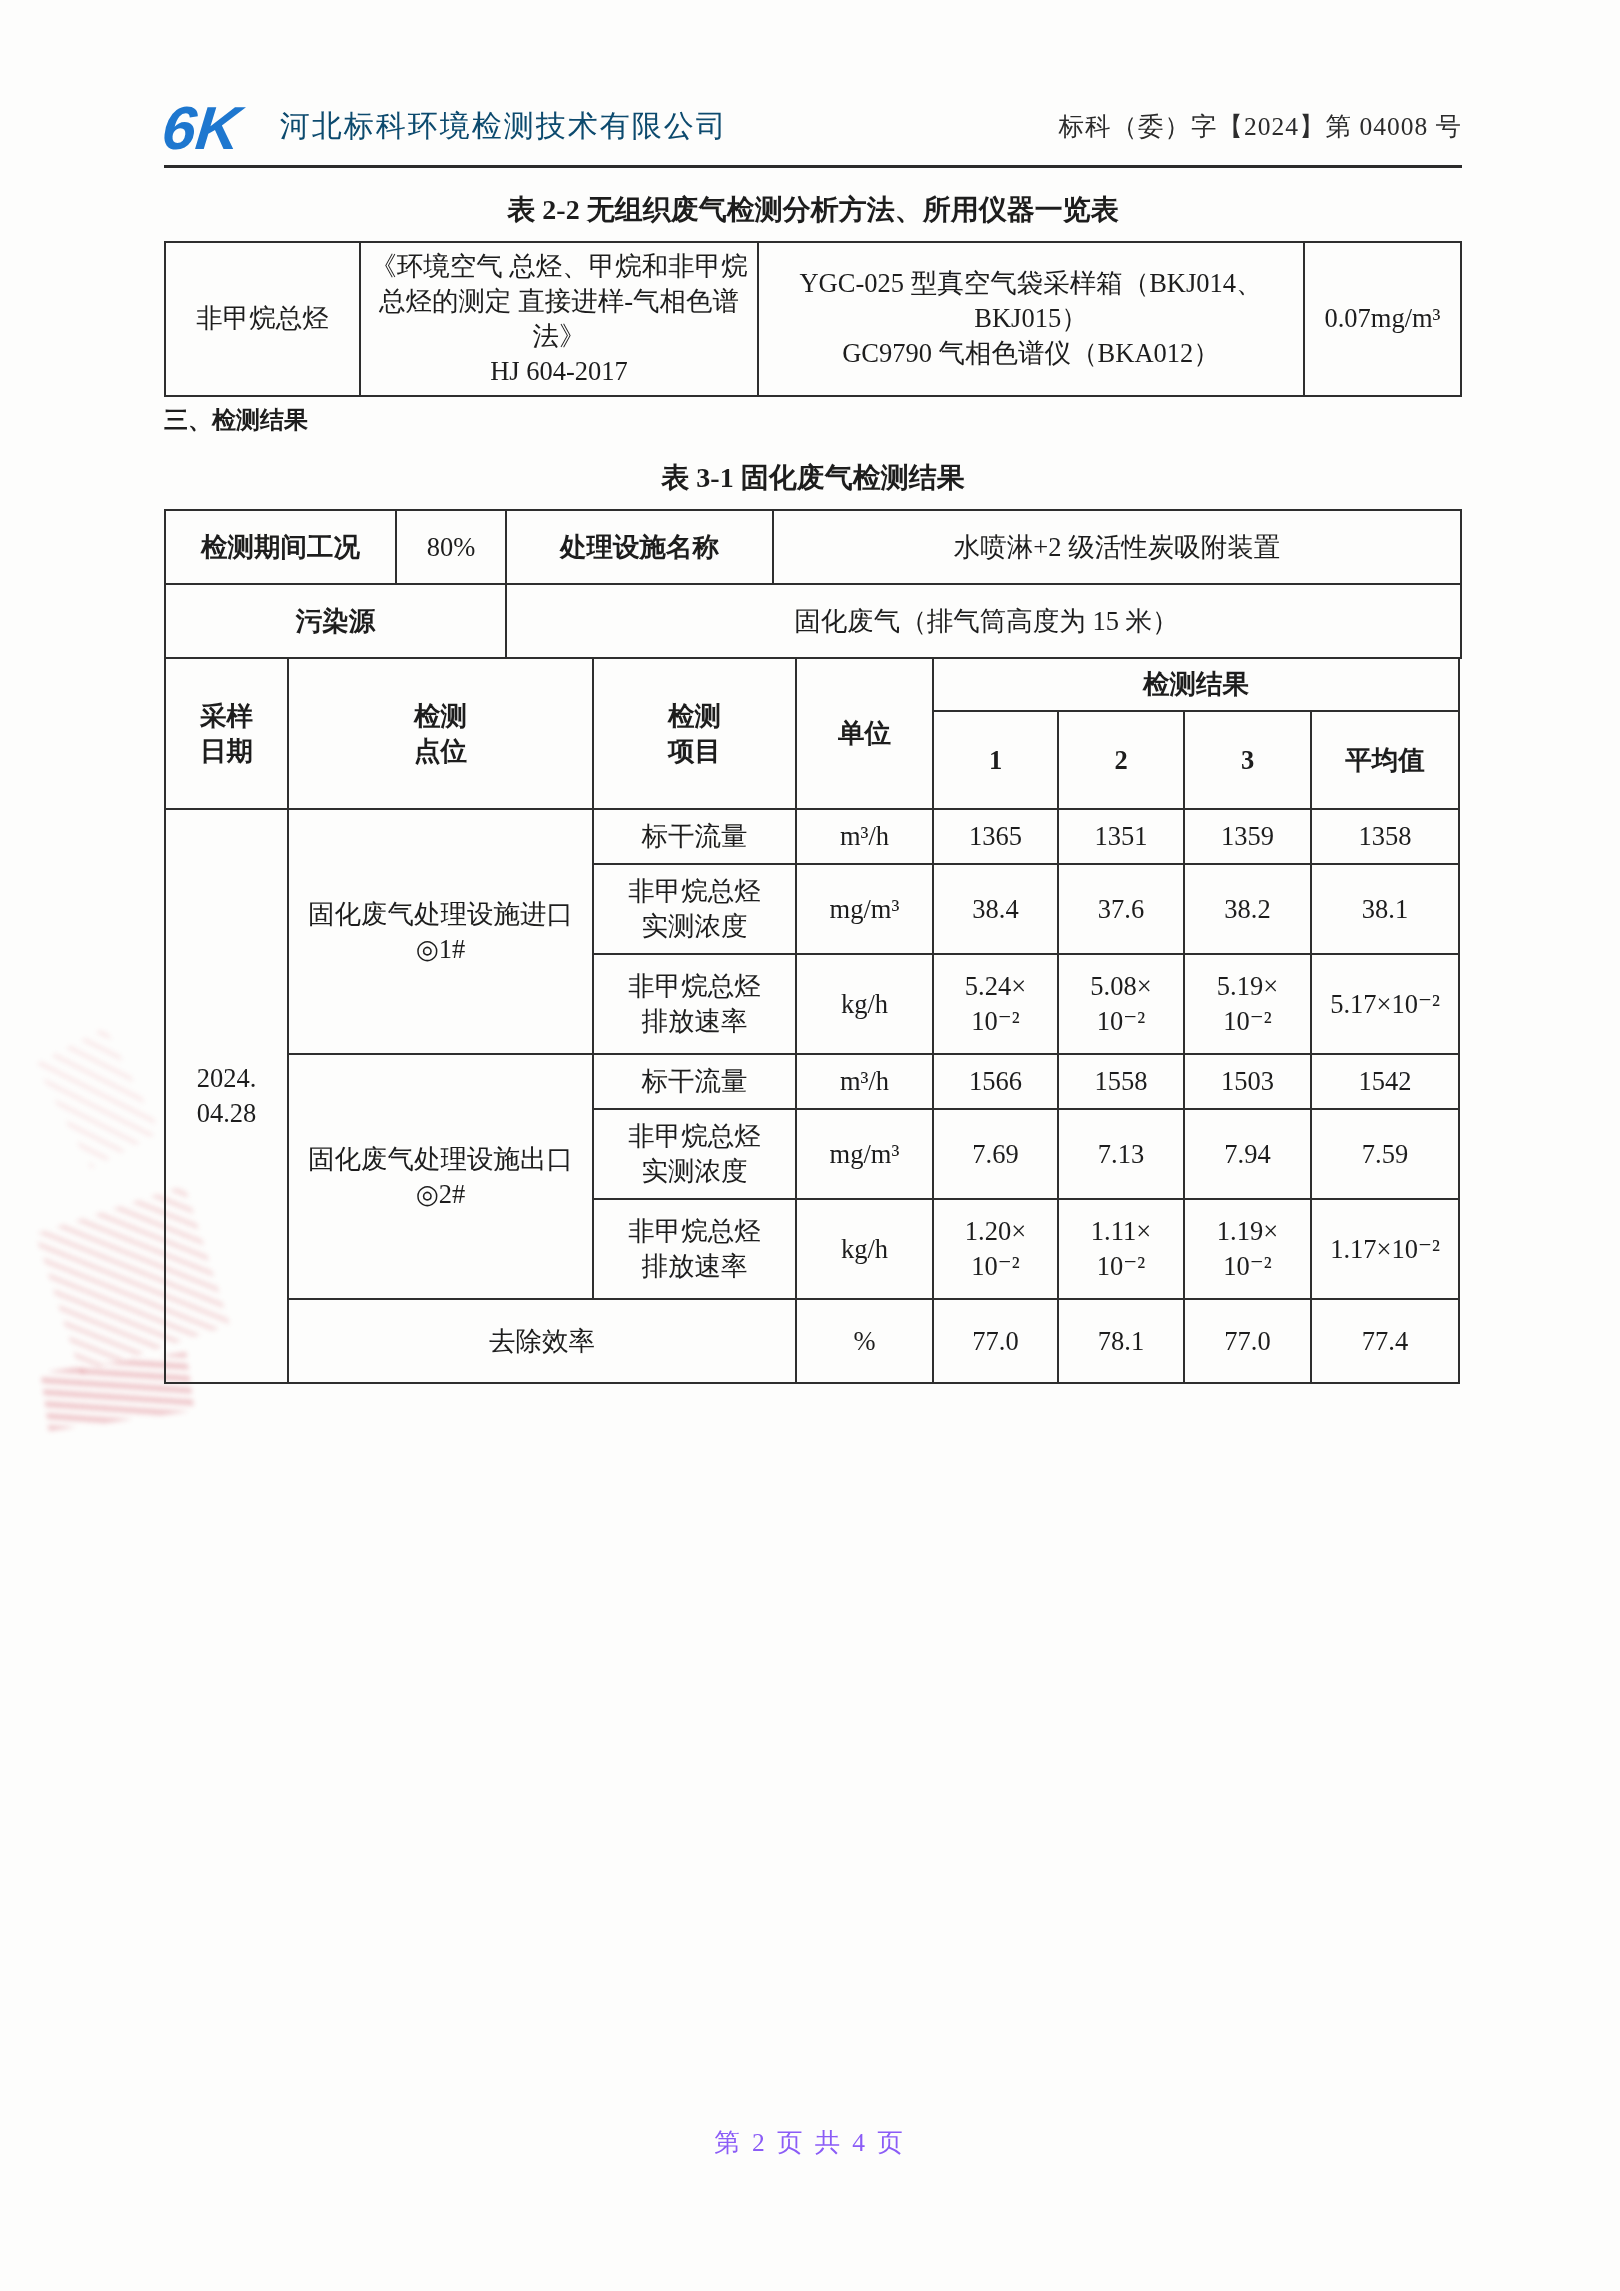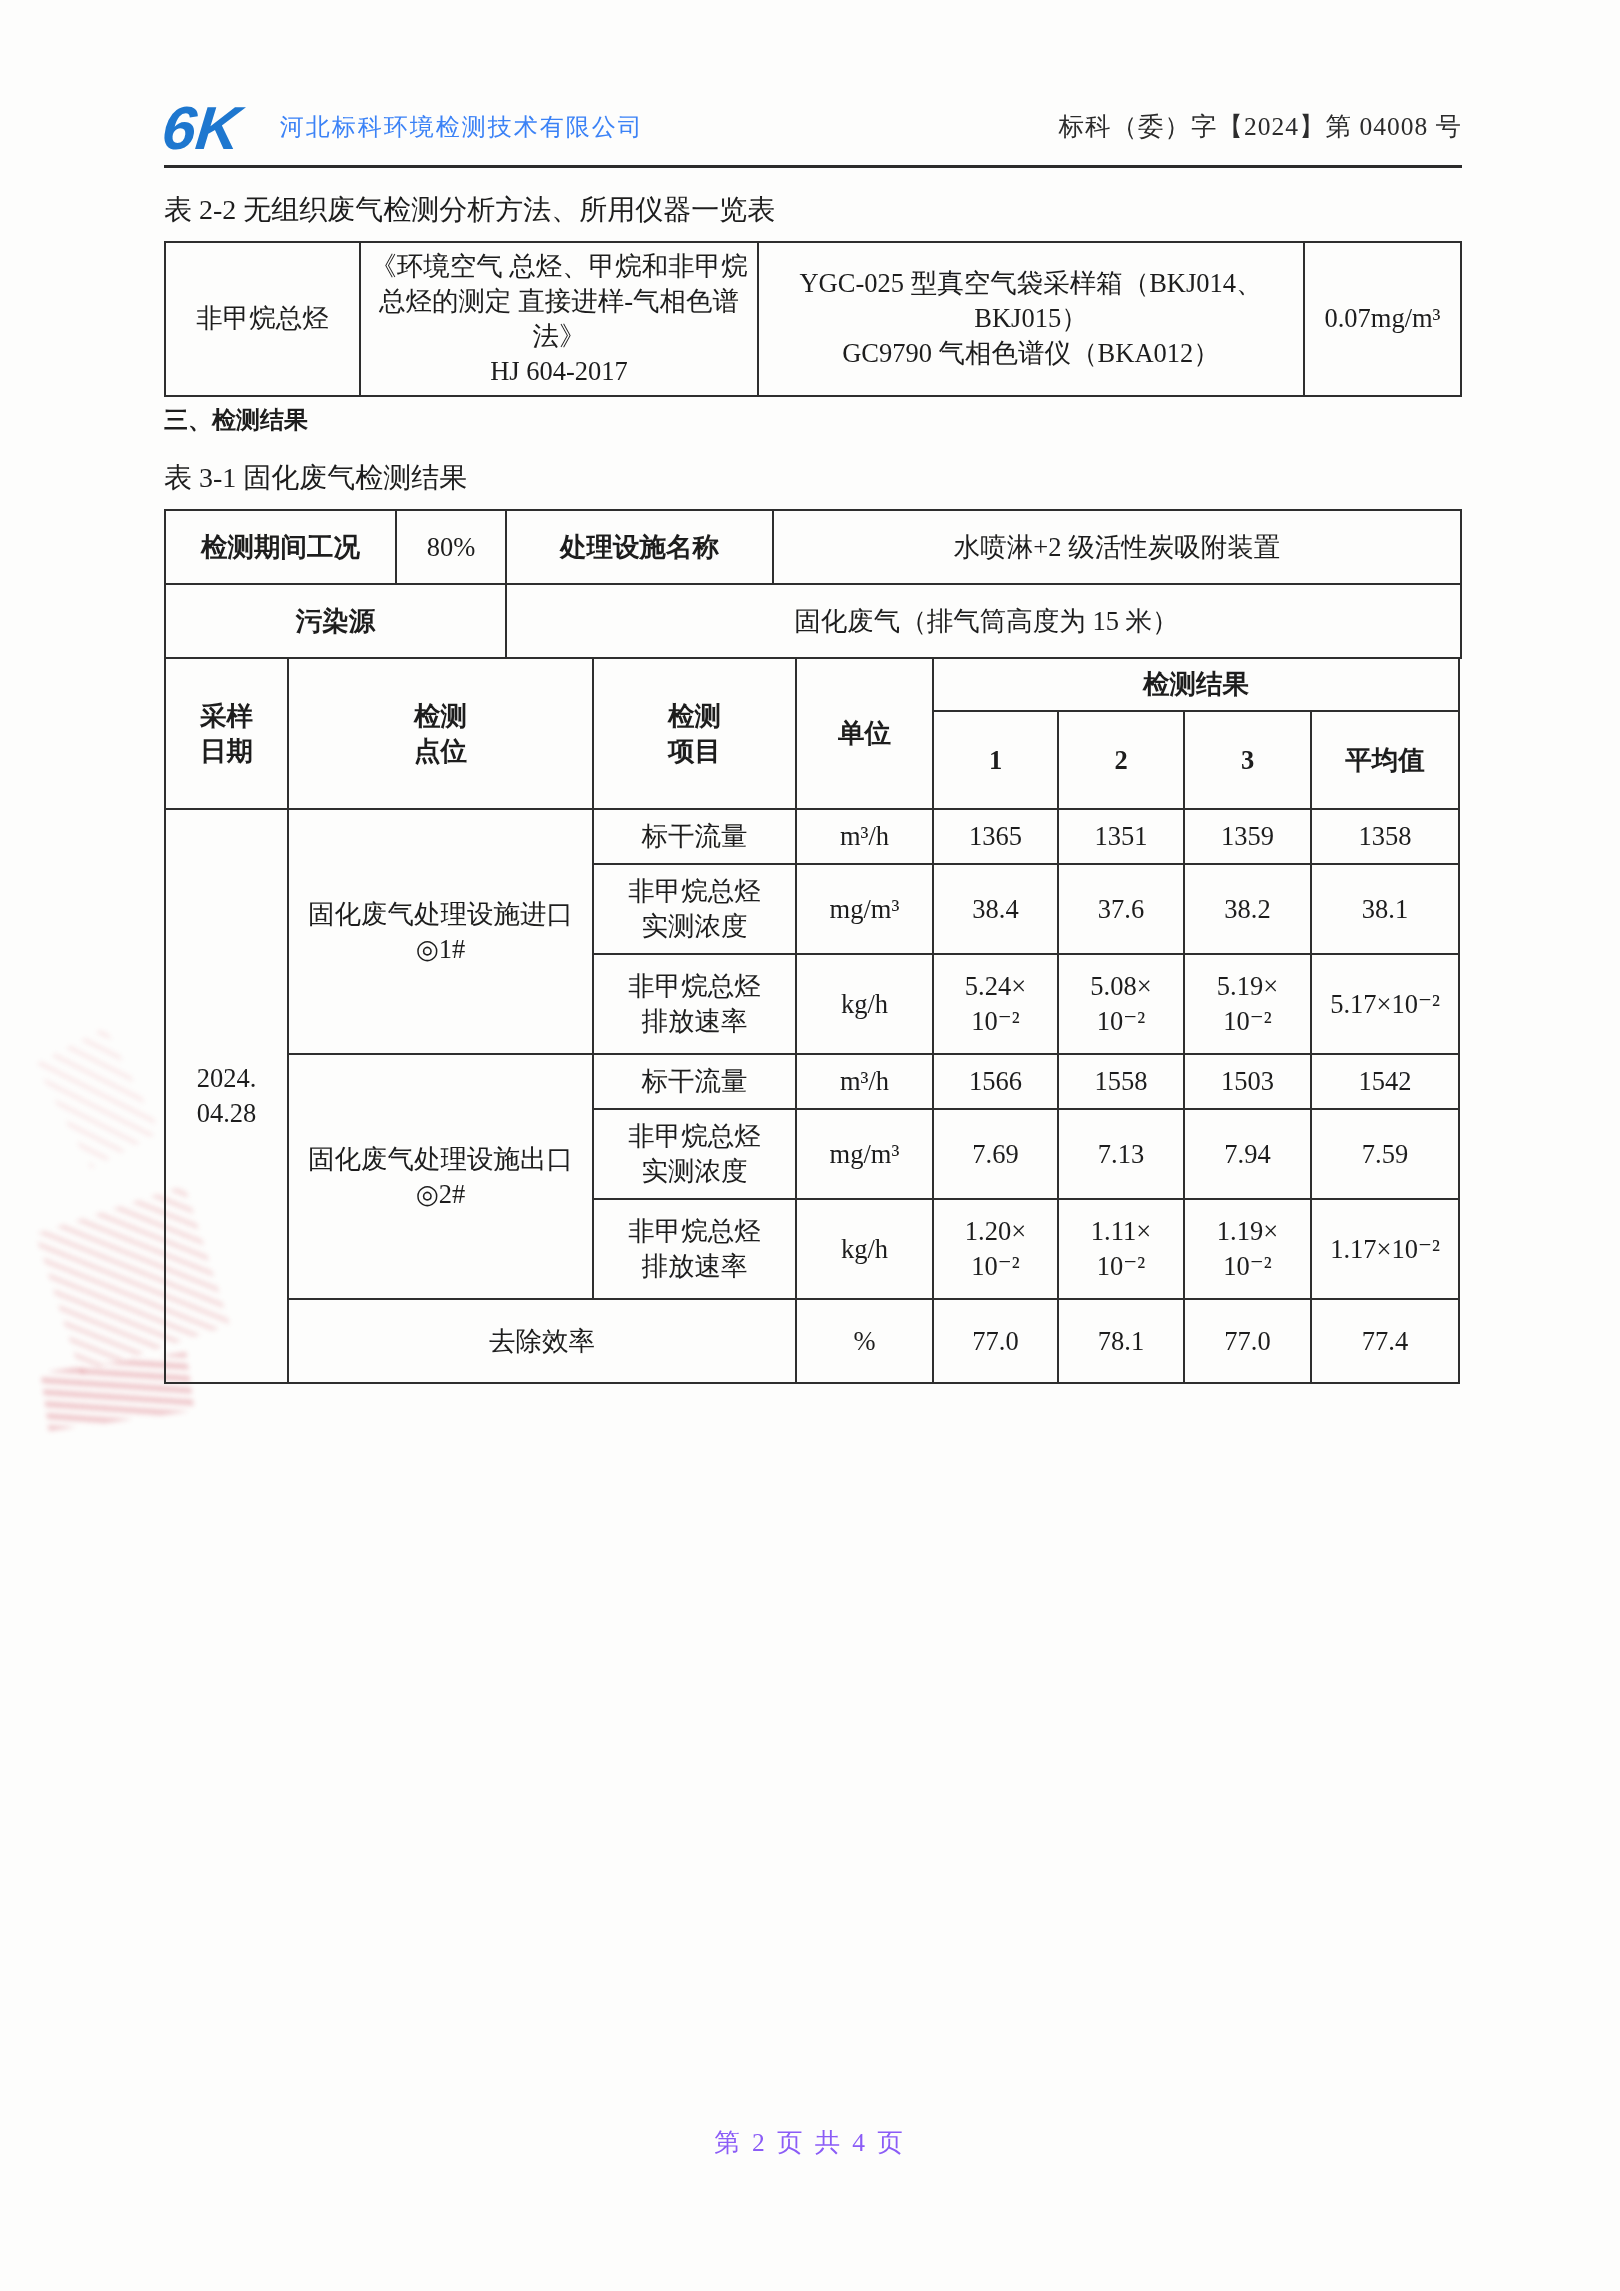--- a/index.html
+++ b/index.html
@@ -13,26 +13,26 @@
     overflow:hidden;
     margin:0 auto;
   }
   .content { position:absolute; left:164px; top:0; width:1298px; }
 
   
   .hdr { display:flex; justify-content:space-between; align-items:center;
          padding-top:94px; padding-bottom:5.9px; }
   .hdr-left { display:flex; align-items:center; gap:13.7px; }
   .logo-wrap { width:102px; height:65px; }
-  .company { font-size:24px; color:#3b82f6; letter-spacing:2px; }
+  .company { font-size:30px; color:#0c4a6e; letter-spacing:2px; }
   .docnum { font-size:25.5px; color:#2c2c2c; letter-spacing:1px; }
   .hdr-rule { height:2.9px; background:#2b2b2b; width:100%; }
 
   
-  .tbl-title { font-weight:normal; font-size:28px; margin-top:23.5px; }
+  .tbl-title { text-align:center; font-weight:bold; font-size:28px; margin-top:23.5px; }
   .sec-head { font-weight:bold; font-size:24px; margin-top:7px;font-family:Liberation Mono, monospace; }
 
   
   table { border-collapse:collapse; table-layout:fixed; width:1296px; }
   th, td { border:2px solid #2e2e2e; text-align:center; vertical-align:middle;
            font-size:26.5px; line-height:1.32; padding:5.9px 7.8px; }
   th { font-weight:bold; }
   .t22 { margin-top:11.8px; border:2.9px solid #2a2a2a; }
   .t22 th { height:74px; }
   .t22 td { height:149px; }

